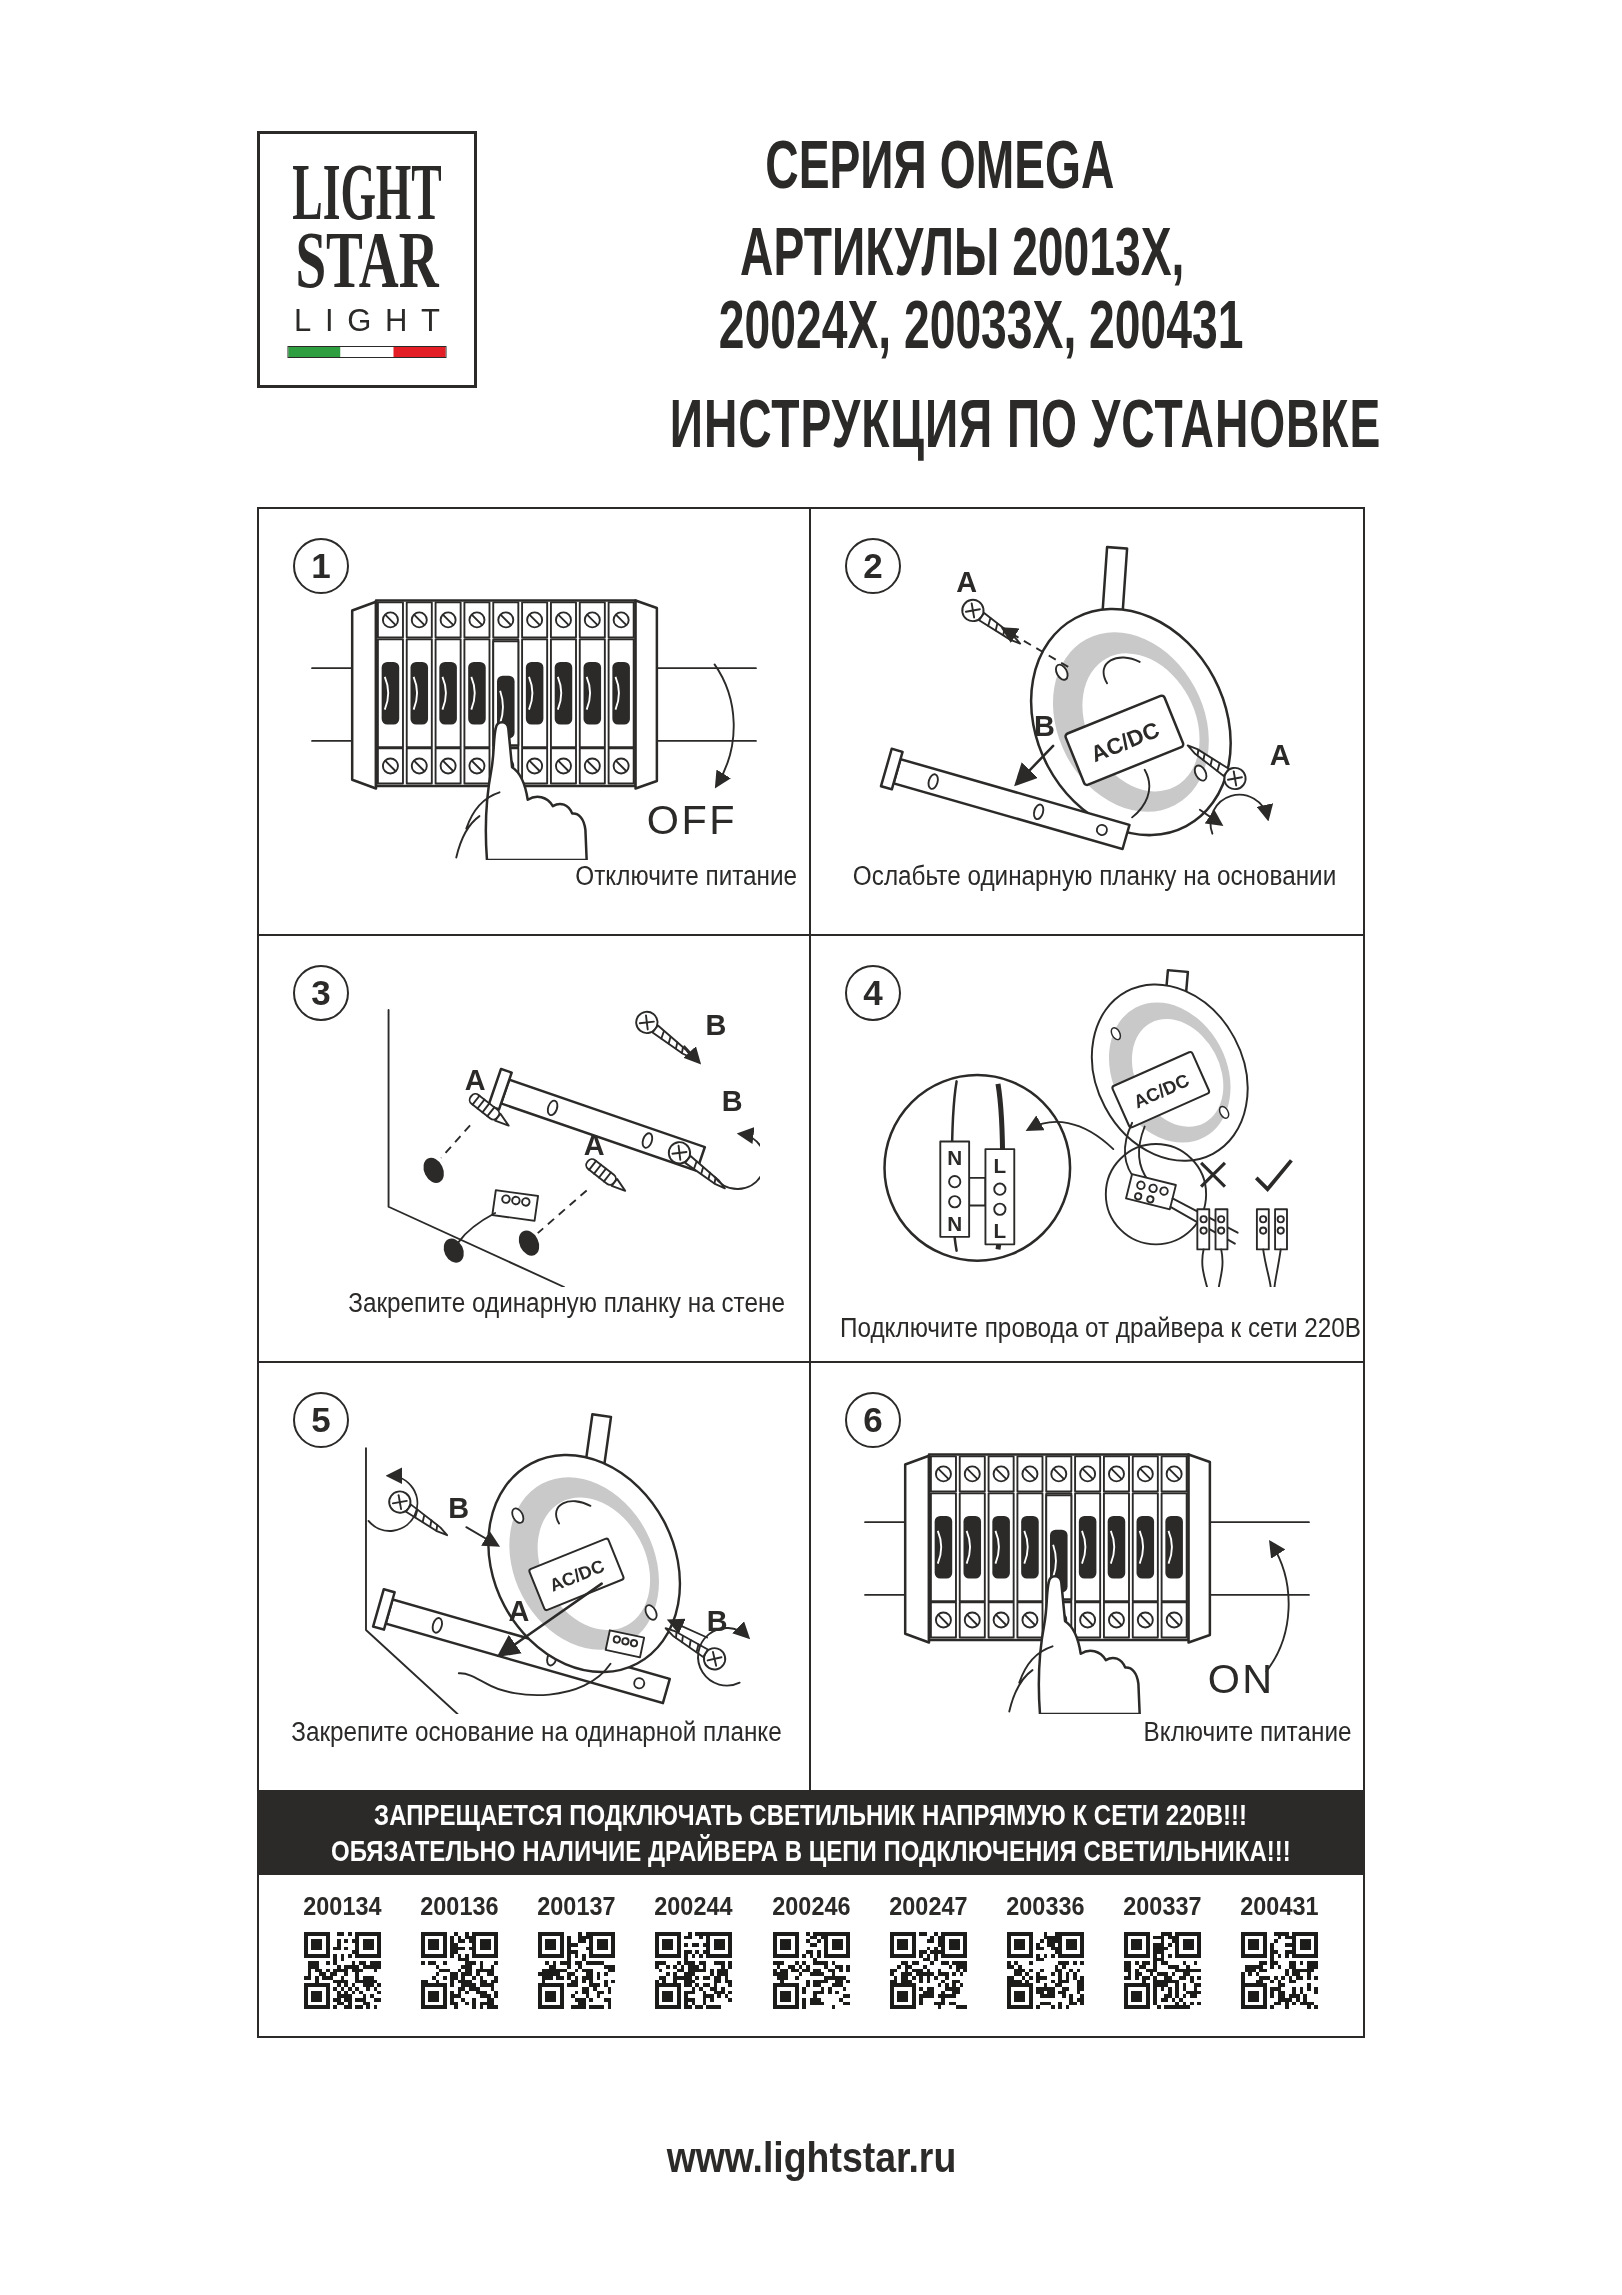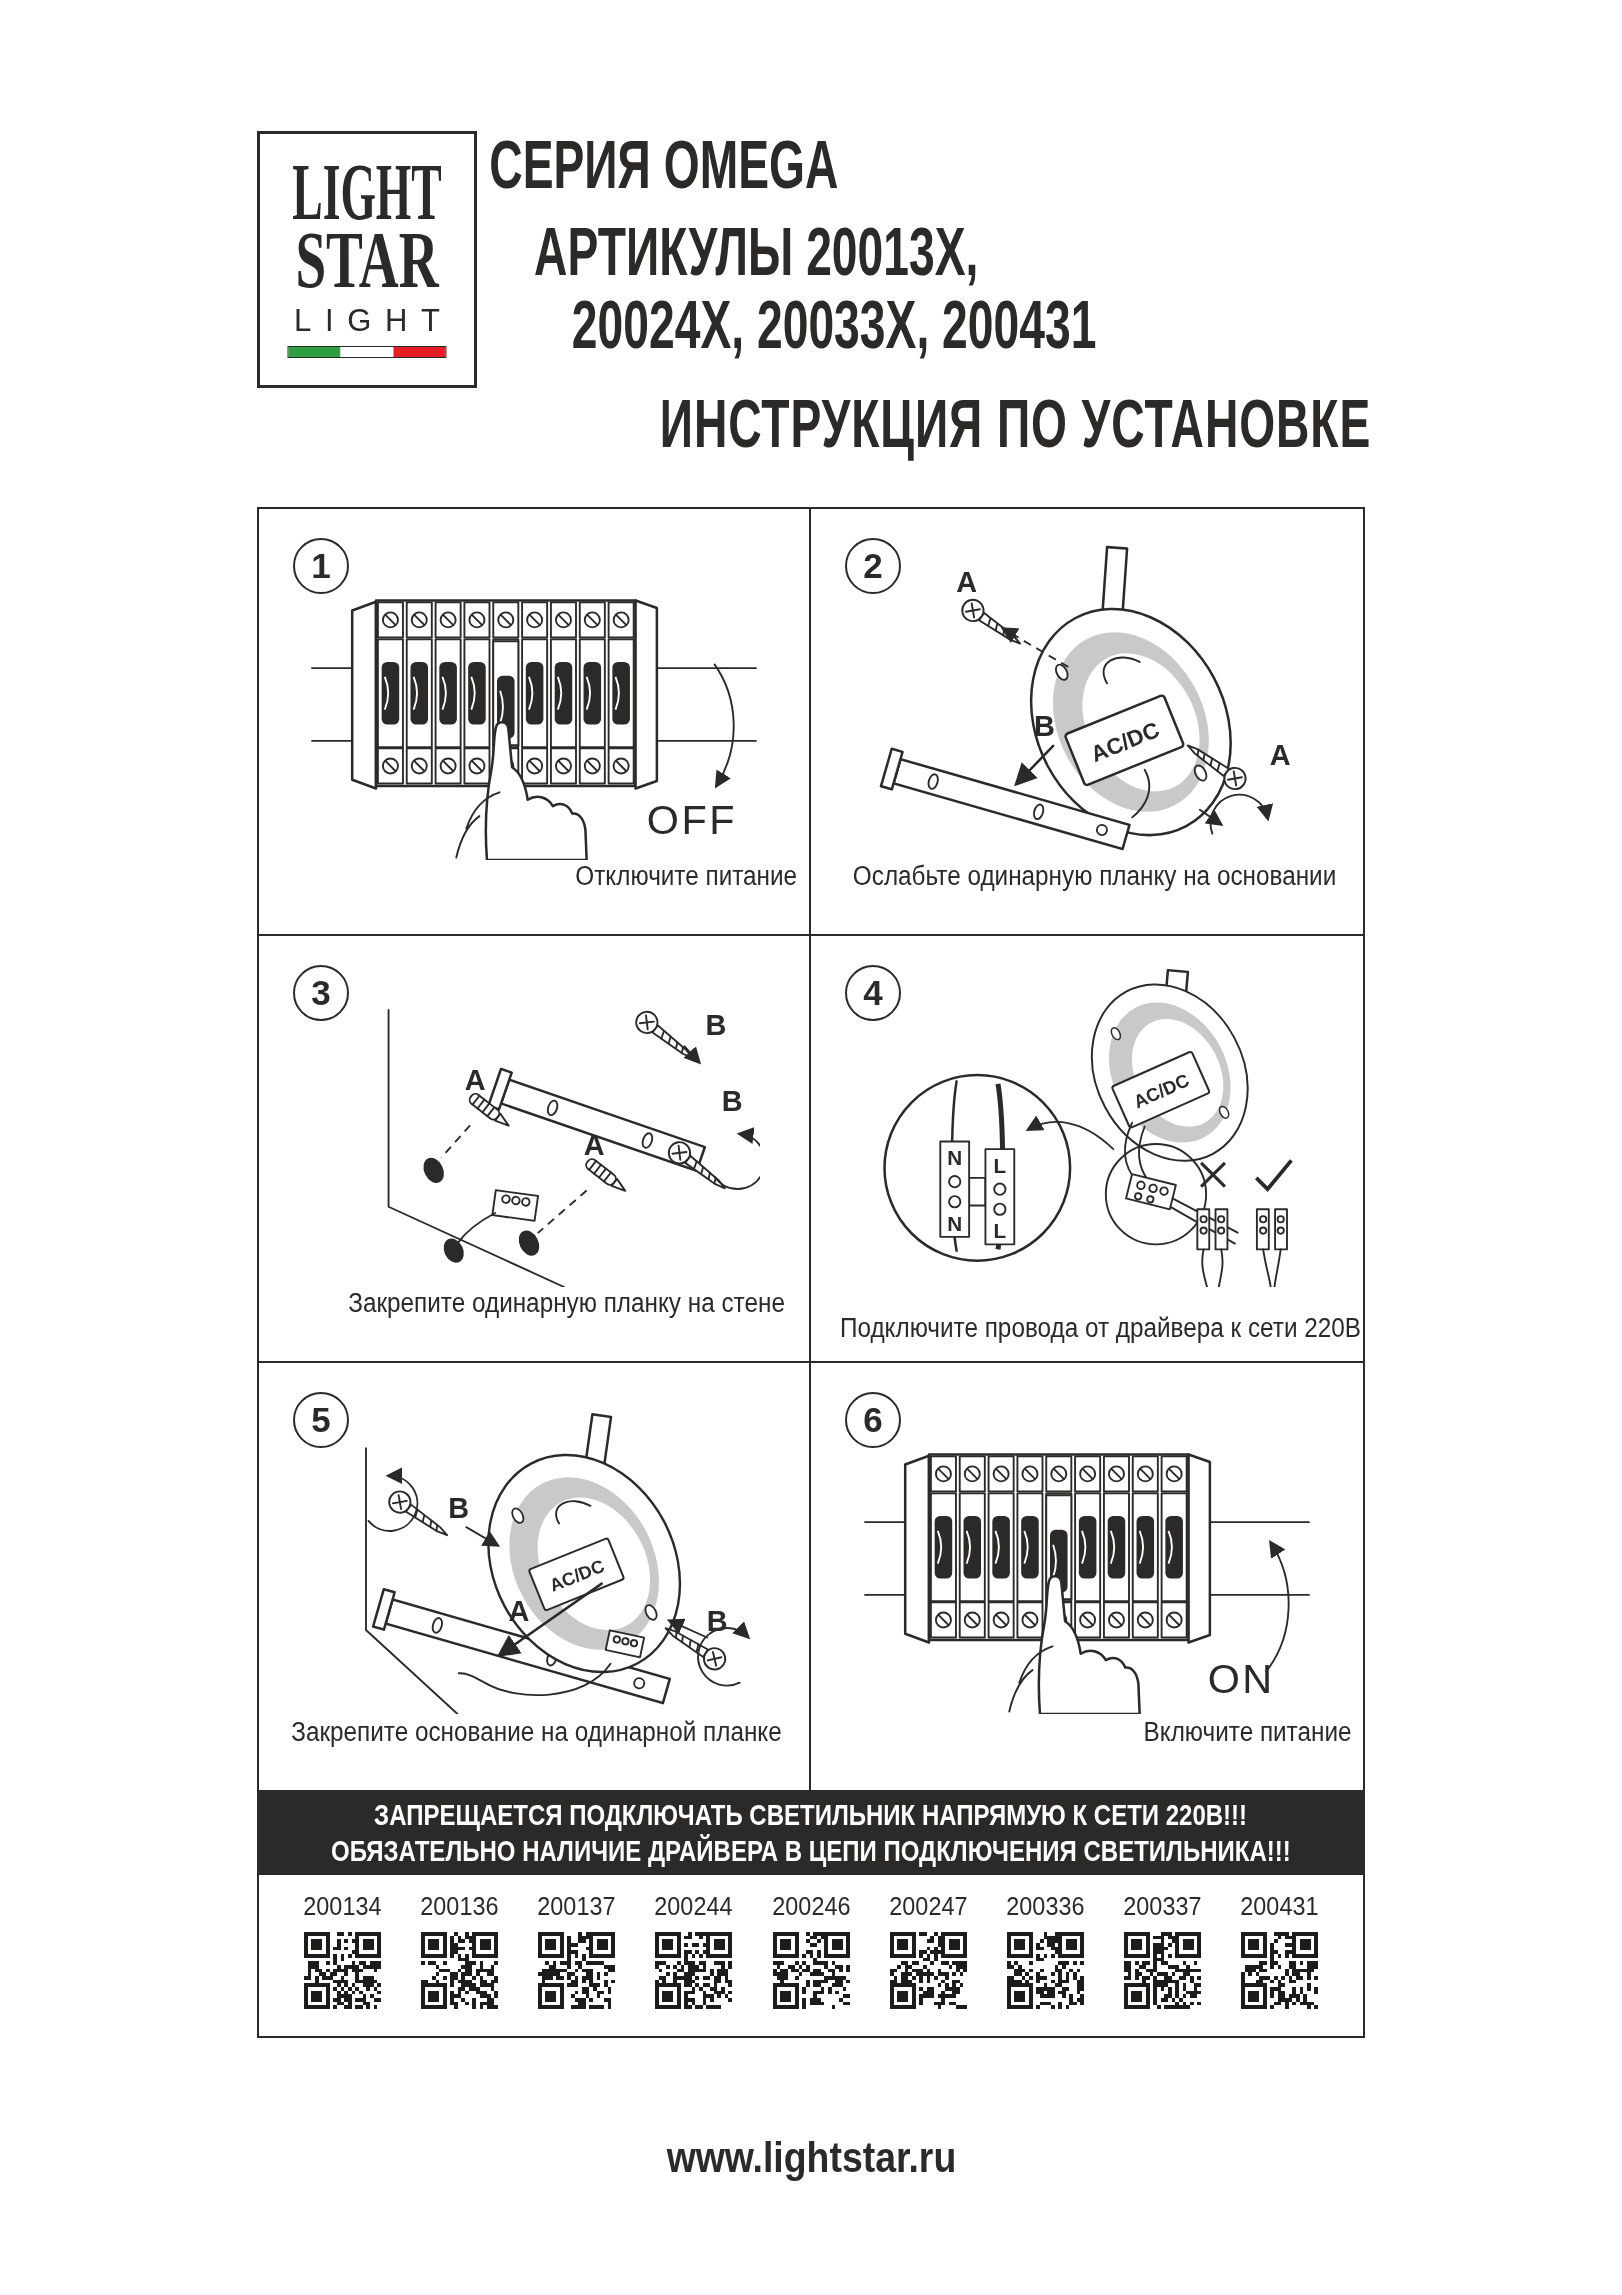--- a/index.html
+++ b/index.html
@@ -15,21 +15,21 @@
   .l1{top:18.3px;} .l1 span{transform:scaleX(.57);}
   .l2{top:86px;} .l2 span{transform:scaleX(.69);}
   .grp{position:absolute;top:171px;left:0;width:100%;text-align:center;
        font-size:31px;font-weight:400;letter-spacing:13.7px;line-height:1;}
   .grp .cx{margin-right:-13.7px;}
   .flag{position:absolute;top:212px;left:50%;transform:translateX(-50%);
         width:157px;height:9.8px;border:1.3px solid #2b2a29;display:flex;box-sizing:content-box;}
   .flag i{flex:1;display:block;}
 
   
-  .hdr{position:absolute;right:252px;top:128px;text-align:left;}
+  .hdr{position:absolute;right:242px;top:128px;text-align:center;}
   .hline{font-weight:700;font-size:68px;line-height:73px;white-space:nowrap;}
   .hline .cx{transform:scaleX(.68);transform-origin:100% 50%;}
   .gap1{margin-top:14px;} .gap2{margin-top:26px;}
   .htitle .cx{letter-spacing:1.3px;}
 
   
   .sheet{position:absolute;left:257px;top:507px;width:1108px;height:1531px;
          border:2.6px solid #2b2a29;box-sizing:border-box;}
   .prow{display:flex;height:427px;border-bottom:2px solid #2b2a29;box-sizing:border-box;}
   .cell{position:relative;width:50%;height:100%;box-sizing:border-box;}
@@ -56,21 +56,21 @@
 
   
   .banner{height:85px;background:#2b2a29;color:#fff;display:flex;flex-direction:column;
           align-items:center;justify-content:center;gap:2px;}
   .banner div{font-size:30px;font-weight:700;line-height:34px;white-space:nowrap;}
   .banner .cx{transform:scaleX(.8);}
 
   
   .qrrow{height:152px;display:flex;justify-content:space-between;padding:17px 34px 0;box-sizing:border-box;}
   .qritem{width:99px;display:flex;flex-direction:column;align-items:center;}
-  .qrlabel{font-size:26px;font-weight:400;line-height:29px;}
+  .qrlabel{font-size:26px;font-weight:700;line-height:29px;}
   .qrlabel .cx{transform:scaleX(.9);}
   .qr{width:77px;height:77px;margin-top:10.5px;}
 
   
   .footer{position:absolute;left:0;top:2128px;width:100%;text-align:center;
           font-size:43px;font-weight:700;line-height:59px;}
   .footer .cx{transform:scaleX(.87);}
 </style>
 </head>
 <body>

